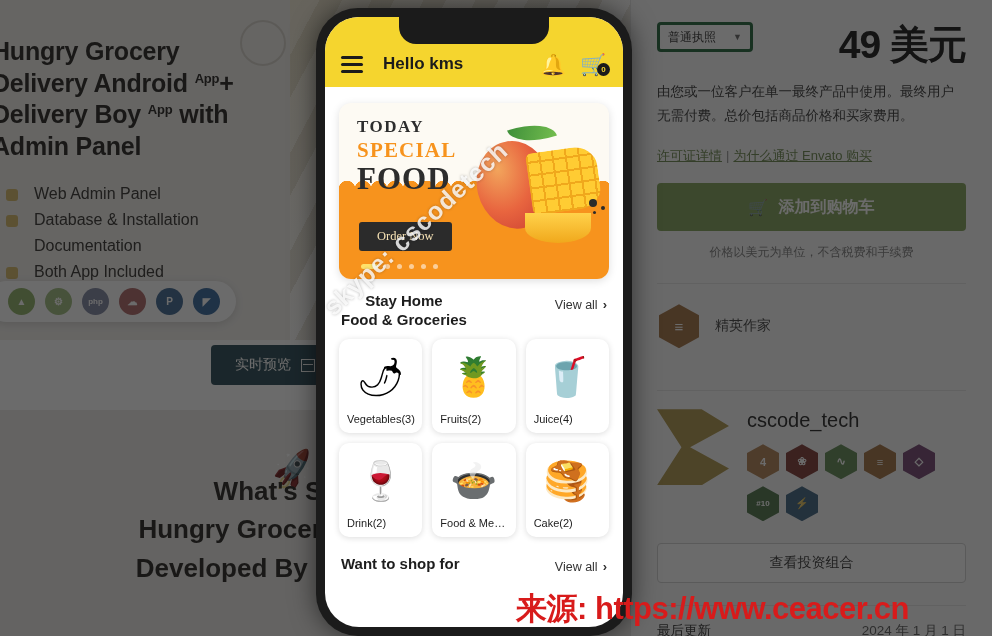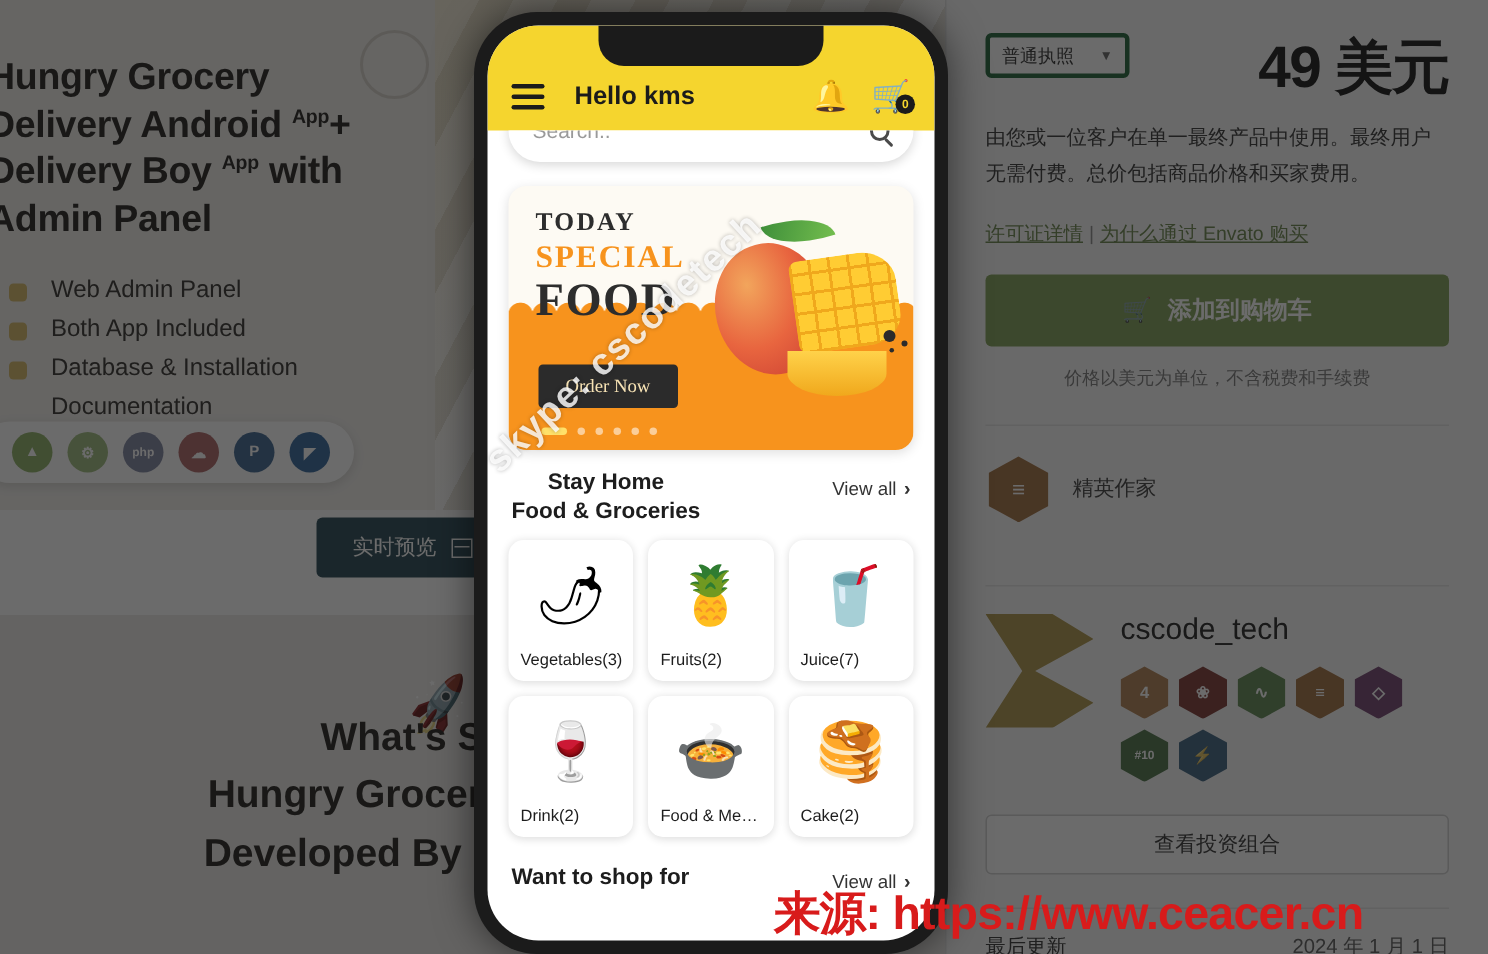--- a/index.html
+++ b/index.html
@@ -407,22 +407,22 @@
       </div>
 
       <h1><span>Hungry Grocery</span><br><span>Delivery Android</span>
           <span class="sup">App</span><span>+</span><br><span>Delivery Boy</span>
           <span class="sup">App</span>
           <span>with</span><br><span>Admin Panel</span>
       </h1>
 
       <ul>
         <li>Web Admin Panel</li>
+        <li>Database &amp; Installation Documentation</li>
         <li>Both App Included</li>
-        <li>Database &amp; Installation Documentation</li>
       </ul>
 
       <div class="tech-strip">
         <span class="tech-badge" style="background:#8bc34a">▲</span>
         <span class="tech-badge" style="background:#9ccc65">⚙</span>
         <span class="tech-badge" style="background:#8892bf;font-size:8px">php</span>
         <span class="tech-badge" style="background:#e06c6c">☁</span>
         <span class="tech-badge" style="background:#3b7bbf">P</span>
         <span class="tech-badge" style="background:#2b7cd3">◤</span>
       </div>
@@ -512,24 +512,20 @@
         <div class="hello">Hello kms</div>
         <div class="bell">🔔</div>
         <div class="cart-wrap">
           <div class="cart-ic">🛒</div>
           <div class="cart-badge">0</div>
         </div>
       </div>
     </div>
 
     <div class="body-scroll">
-      <div class="search-wrap">
-        <input type="text" placeholder="Search.." style="">
-        <span class="mag"></span>
-      </div>
 
       <div class="banner">
         <div class="mango">
           <div class="mango-body"></div>
           <div class="mango-leaf"></div>
           <div class="mango-cube"></div>
           <div class="mango-slice"></div>
         </div>
         <div class="wave"></div>
         <div class="banner-bot"></div>
@@ -571,21 +567,21 @@
         <div class="cat-card">
           <div class="cat-ico">🌶</div>
           <div class="cat-lbl left">Vegetables(3)</div>
         </div>
         <div class="cat-card">
           <div class="cat-ico">🍍</div>
           <div class="cat-lbl left">Fruits(2)</div>
         </div>
         <div class="cat-card">
           <div class="cat-ico">🥤</div>
-          <div class="cat-lbl left">Juice(7)</div>
+          <div class="cat-lbl left">Juice(4)</div>
         </div>
         <div class="cat-card">
           <div class="cat-ico">🍷</div>
           <div class="cat-lbl left">Drink(2)</div>
         </div>
         <div class="cat-card">
           <div class="cat-ico">🍲</div>
           <div class="cat-lbl left">Food &amp; Meals...</div>
         </div>
         <div class="cat-card">

